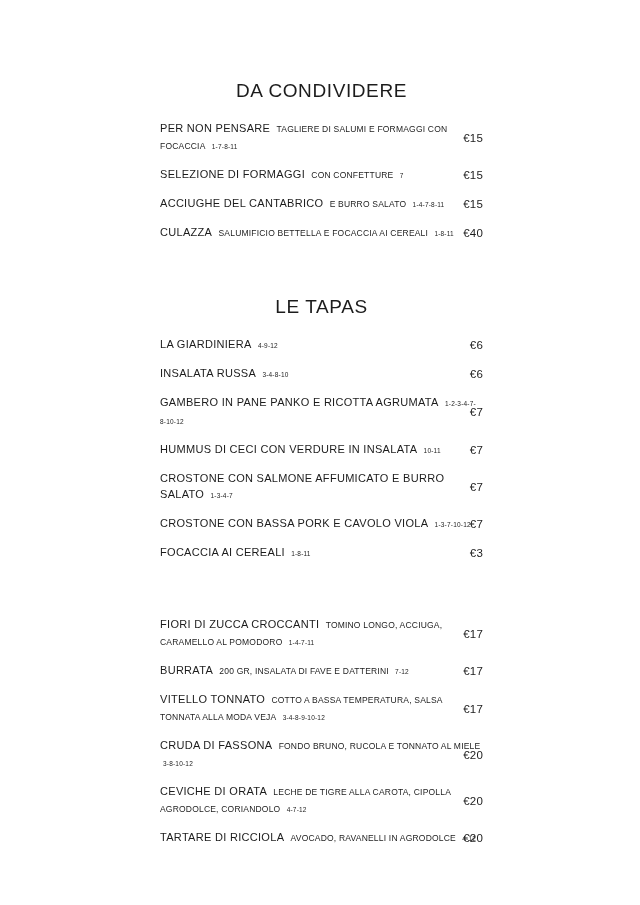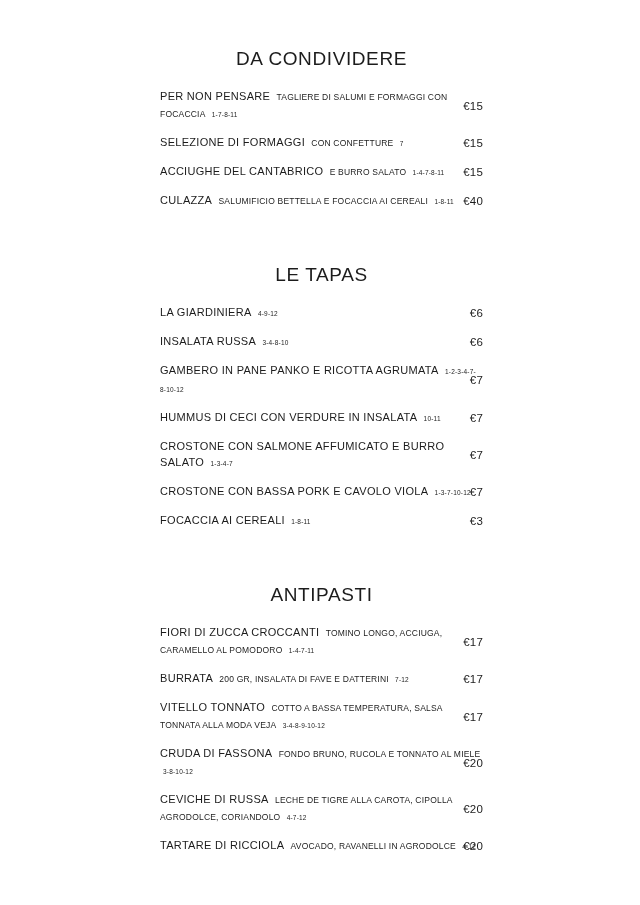--- a/index.html
+++ b/index.html
@@ -11,21 +11,21 @@
     width: 640px;
     height: 905px;
     font-family: "Liberation Sans", sans-serif;
     color: #1c1c1c;
     overflow: hidden;
   }
   .menu-page {
     box-sizing: border-box;
     width: 640px;
     height: 905px;
-    padding: 48px 157px 0 160px;
+    padding: 80px 157px 0 160px;
   }
   .menu-section { margin: 0; }
   .menu-section + .menu-section { margin-top: 54px; }
   .section-heading {
     font-size: 19px;
     font-weight: 400;
     letter-spacing: 0.6px;
     line-height: 22px;
     text-align: center;
     margin: 0 0 18px 0;
@@ -176,21 +176,20 @@
       <div class="item-text">
         <span class="item-name">FOCACCIA AI CEREALI</span>
         
         <span class="item-allergens">1-8-11</span>
       </div>
       <div class="item-price">€3</div>
     </div>
   </div>
 
   <div class="menu-section">
-    <h1 class="section-heading">ANTIPASTI</h1>
 
     <div class="item">
       <div class="item-text">
         <span class="item-name">FIORI DI ZUCCA CROCCANTI</span>
         <span class="item-desc">TOMINO LONGO, ACCIUGA, CARAMELLO AL POMODORO</span>
         <span class="item-allergens">1-4-7-11</span>
       </div>
       <div class="item-price">€17</div>
     </div>
 
@@ -216,21 +215,21 @@
       <div class="item-text">
         <span class="item-name">CRUDA DI FASSONA</span>
         <span class="item-desc">FONDO BRUNO, RUCOLA E TONNATO AL MIELE</span>
         <span class="item-allergens">3-8-10-12</span>
       </div>
       <div class="item-price">€20</div>
     </div>
 
     <div class="item">
       <div class="item-text">
-        <span class="item-name">CEVICHE DI RUSSA</span>
+        <span class="item-name">CEVICHE DI ORATA</span>
         <span class="item-desc">LECHE DE TIGRE ALLA CAROTA, CIPOLLA AGRODOLCE, CORIANDOLO</span>
         <span class="item-allergens">4-7-12</span>
       </div>
       <div class="item-price">€20</div>
     </div>
 
     <div class="item">
       <div class="item-text">
         <span class="item-name">TARTARE DI RICCIOLA</span>
         <span class="item-desc">AVOCADO, RAVANELLI IN AGRODOLCE</span>

